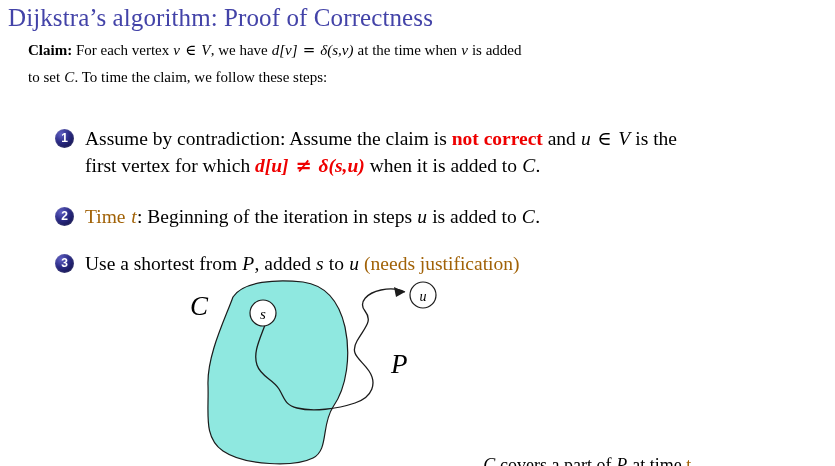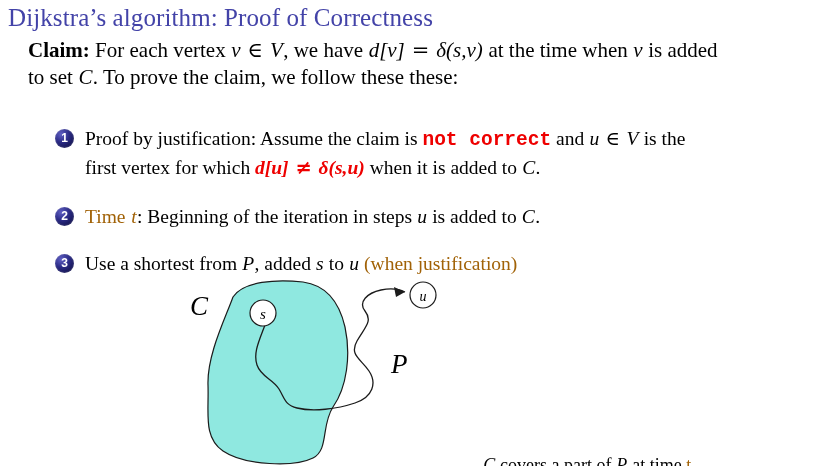--- a/index.html
+++ b/index.html
@@ -26,41 +26,41 @@
     letter-spacing: 0.1px;
     white-space: nowrap;
   }
 
   
   .claim-block {
     position: absolute;
     left: 28px;
     top: 37px;
     width: 800px;
-    font-size: 21px;
+    font-size: 15px;
     line-height: 27px;
   }
   .claim-block .bold { font-weight: bold; }
 
   
   .mi {
     font-style: italic;
     font-family: "Liberation Serif", "DejaVu Serif", serif;
     padding: 0 0.3px;
   }
   .mup {
     font-style: normal;
     font-family: "Liberation Serif", "DejaVu Serif", serif;
   }
   .msym {
     font-family: "DejaVu Serif", serif;
     font-style: normal;
   }
   .red { color: #a16207; }
-  .redb { color: #ee0000; font-weight: bold; font-family: Liberation Mono, monospace; }
+  .redb { color: #ee0000; font-weight: bold; }
   .redmath { color: #ee0000; font-style: italic; font-weight: bold; text-align: center; }
   .redsym { color: #ee0000; font-family: "DejaVu Serif", serif; font-weight: bold; font-style: normal; }
 
   
   .steps {
     position: absolute;
     left: 55px;
     top: 125px;
     width: 780px;
   }
@@ -110,40 +110,40 @@
   }
 </style>
 </head>
 <body>
 
 <div class="slide-title" style="color: rgb(67, 67, 168);">Dijkstra’s algorithm: Proof of Correctness</div>
 
 <div class="claim-block">
   <span class="bold">Claim:</span><span> For each vertex </span><span class="mi">v</span><span class="msym">&nbsp;∈&nbsp;</span><span class="mi">V</span><span>, we have </span><span class="mi">d[v]</span><span class="msym">&nbsp;=&nbsp;</span><span class="mi">δ(s,v)</span><span> at the time when </span><span class="mi">v</span><span> is added</span>
   <br>
-  <span>to set </span><span class="mi">C</span><span>. To prove the claim, we follow these these:</span>
+  <span>to set </span><span class="mi">C</span><span>. To time the claim, we follow these steps:</span>
 </div>
 
 <div class="steps">
 
   <div class="step" id="step-1">
     <span class="step-marker">1</span>
-    <span class="bold">Proof by justification:</span><span> Assume the claim is </span><span class="redb">not correct</span><span> and </span><span class="mi">u</span><span class="msym">&nbsp;∈&nbsp;</span><span class="mi">V</span><span> is the</span>
+    <span class="bold">Assume by contradiction:</span><span> Assume the claim is </span><span class="redb">not correct</span><span> and </span><span class="mi">u</span><span class="msym">&nbsp;∈&nbsp;</span><span class="mi">V</span><span> is the</span>
     <br>
     <span>first vertex for which </span><span class="redmath">d[u]</span><span class="redsym">&nbsp;≠&nbsp;</span><span class="redmath">δ(s,u)</span><span> when it is added to </span><span class="mi">C</span><span>.</span>
   </div>
 
   <div class="step" id="step-2">
     <span class="step-marker">2</span>
     <span class="red">Time</span><span class="red mi">&nbsp;</span><span class="red mi">t</span><span>: Beginning of the iteration in steps </span><span class="mi">u</span><span> is added to </span><span class="mi">C</span><span>.</span>
   </div>
 
   <div class="step" id="step-3">
     <span class="step-marker">3</span>
-    <span>Use a shortest from </span><span class="mi">P</span><span>, added </span><span class="mi">s</span><span> to </span><span class="mi">u</span><span>&nbsp;</span><span class="red">(when justification)</span>
+    <span>Use a shortest from </span><span class="mi">P</span><span>, added </span><span class="mi">s</span><span> to </span><span class="mi">u</span><span>&nbsp;</span><span class="red">(needs justification)</span>
   </div>
 </div>
 
 <div class="diagram">
   <svg width="280" height="195" viewBox="0 0 280 195" xmlns="http://www.w3.org/2000/svg">
 
     <path d="M 48 22
              C 40 44, 22 80, 23 110
              C 24 138, 18 162, 38 176
              C 60 191, 110 192, 128 183

